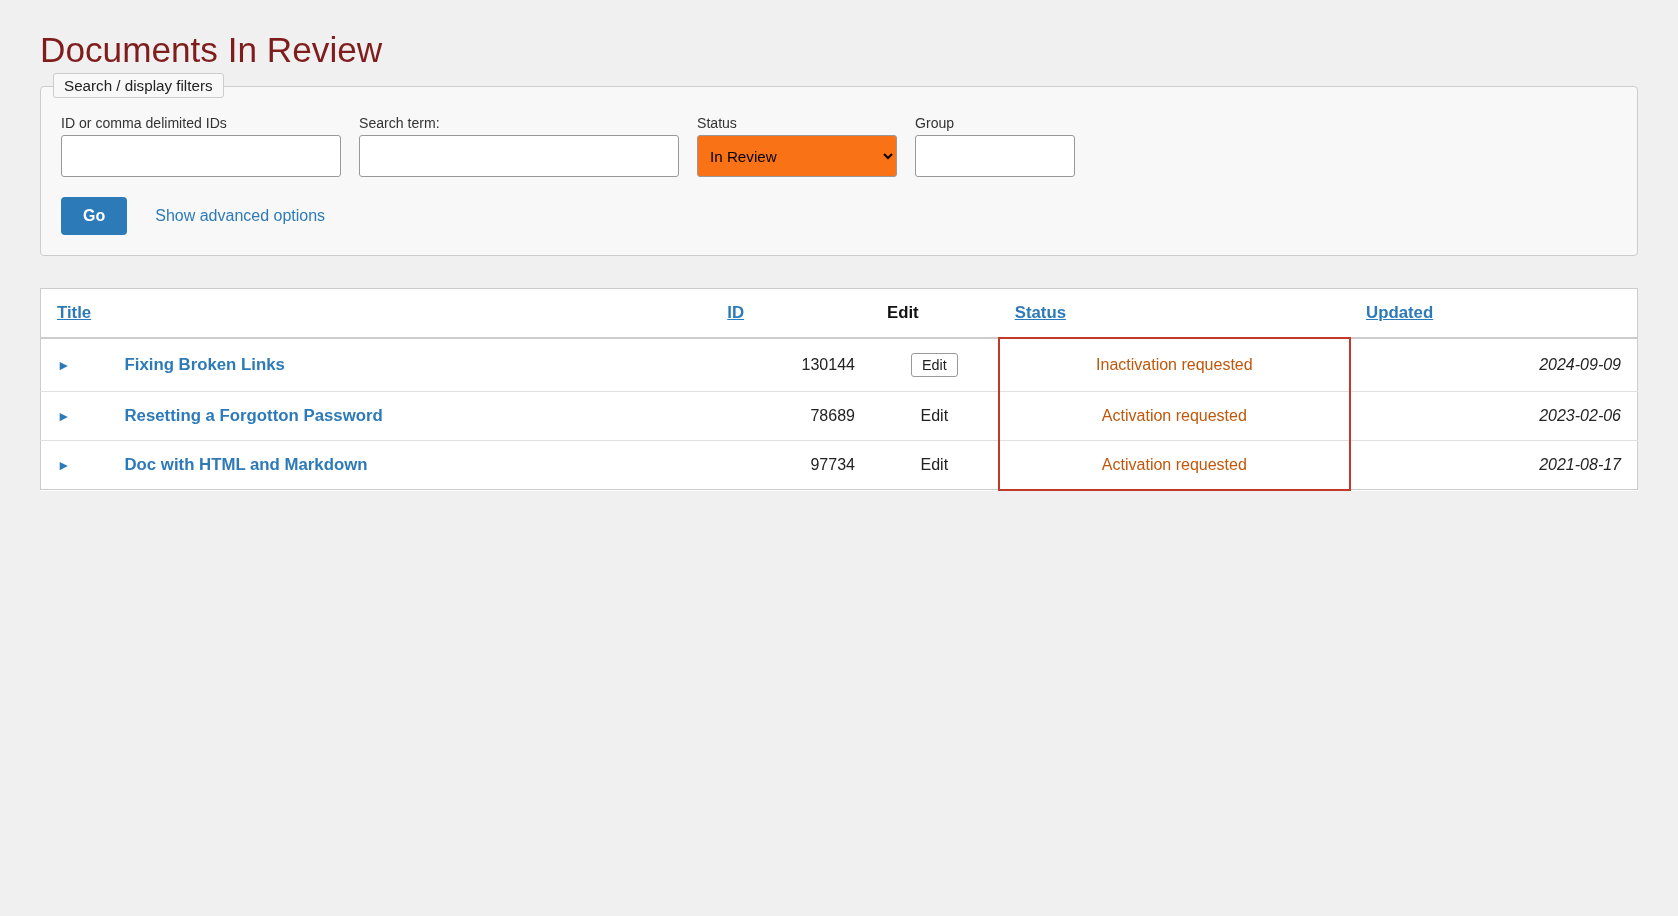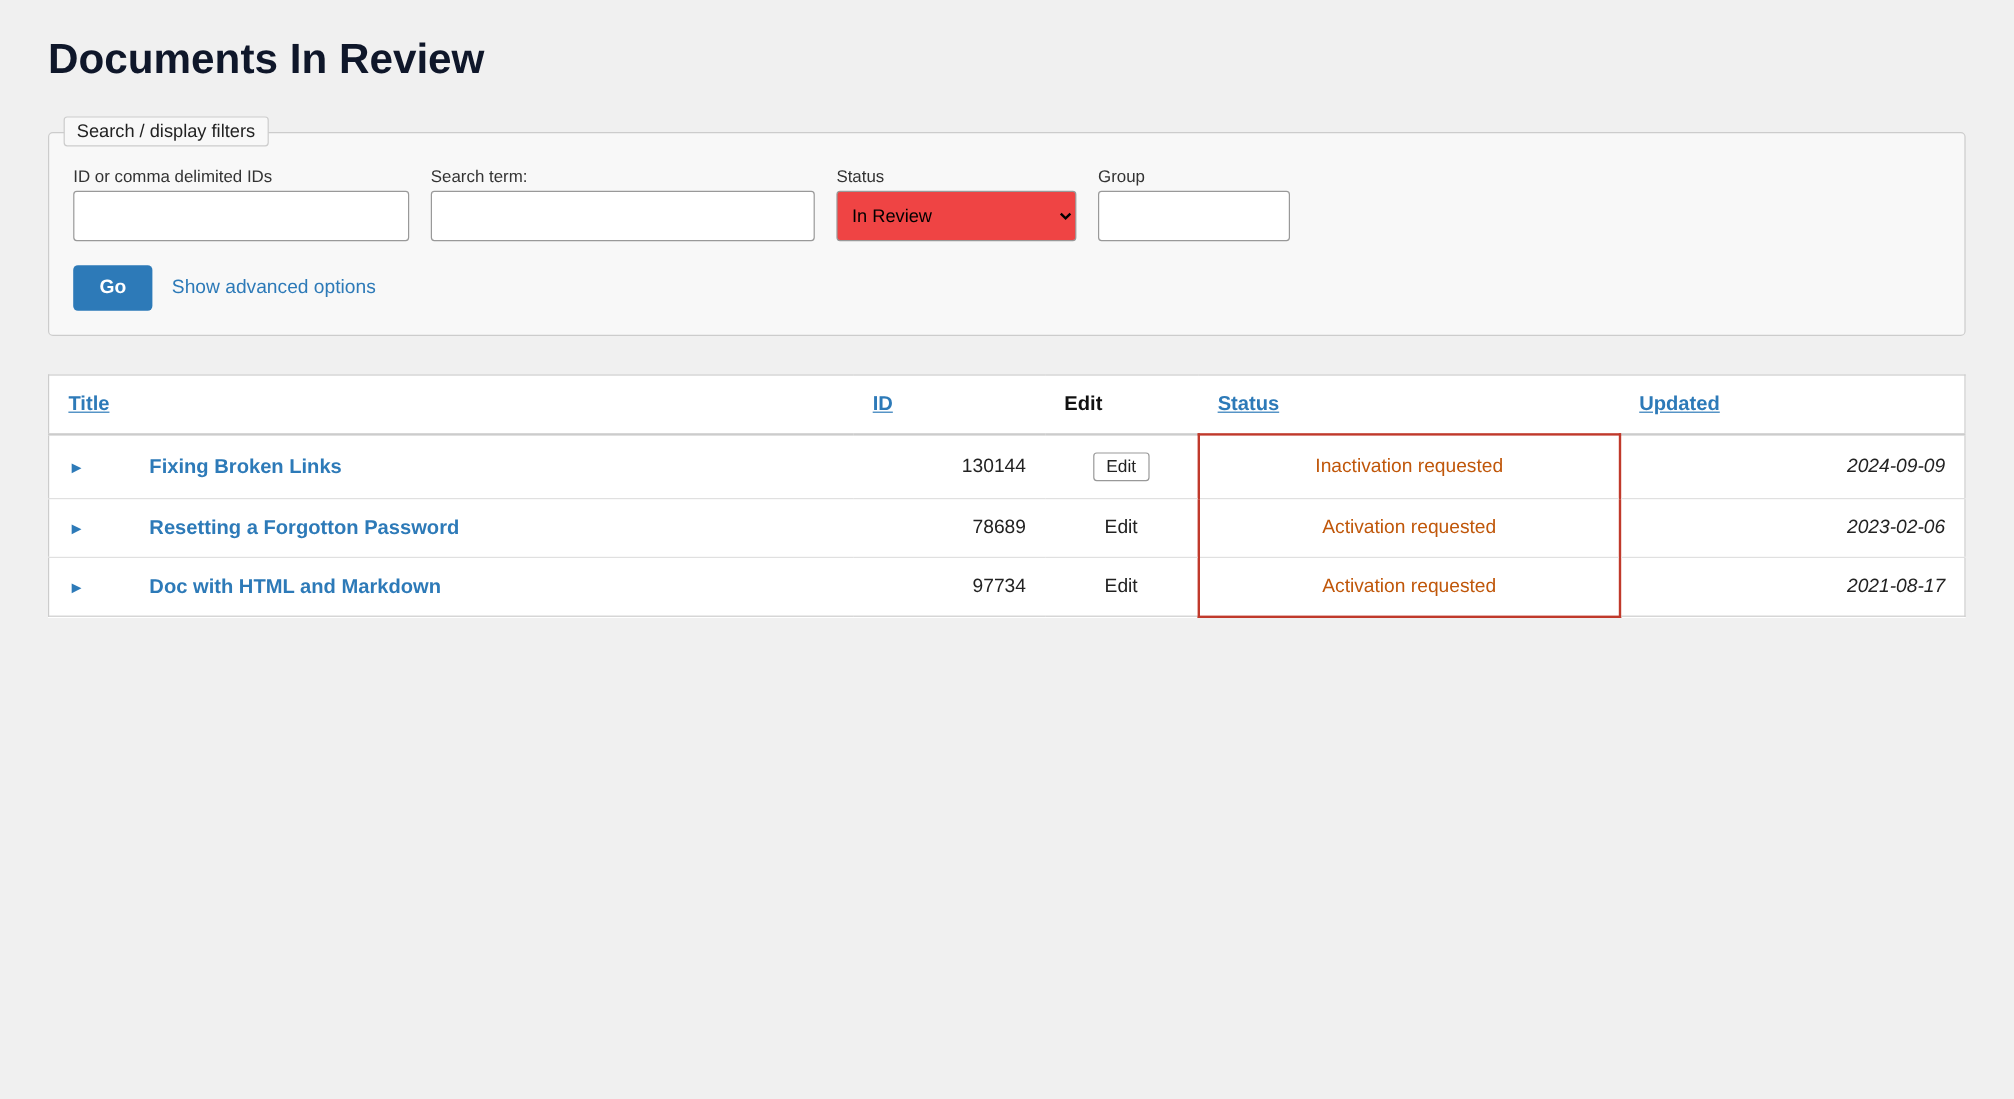--- a/index.html
+++ b/index.html
@@ -4,23 +4,23 @@
   <style>
     * { box-sizing: border-box; margin: 0; padding: 0; }
     body {
       font-family: -apple-system, BlinkMacSystemFont, "Segoe UI", Arial, sans-serif;
       background: #f0f0f0;
       color: #222;
       padding: 30px 40px;
     }
     h1 {
       font-size: 2.2rem;
-      font-weight: 700;
-      margin-bottom: 40px;
-      color: #0f172a;
+      font-weight: 400;
+      margin-bottom: 16px;
+      color: #7f1d1d;
     }
     .filter-panel {
       background: #f8f8f8;
       border: 1px solid #ccc;
       border-radius: 4px;
       padding: 0 20px 20px 20px;
       margin-bottom: 32px;
       position: relative;
     }
     .filter-panel-legend {
@@ -59,29 +59,29 @@
       background: #fff;
     }
     .filter-group.id-field input { width: 280px; }
     .filter-group.search-field input { width: 320px; }
     .filter-group select {
       height: 42px;
       border: 1px solid #999;
       border-radius: 3px;
       padding: 0 28px 0 8px;
       font-size: 0.95rem;
-      background: #ef4444;
+      background: #f97316;
       width: 200px;
       appearance: auto;
     }
     .filter-group.group-field input { width: 160px; }
     .filter-actions {
       display: flex;
       align-items: center;
-      gap: 16px;
+      gap: 28px;
       margin-top: 20px;
     }
     .go-button {
       background: #2d7ab8;
       color: #fff;
       border: none;
       border-radius: 4px;
       padding: 10px 22px;
       font-size: 1rem;
       font-weight: 700;

